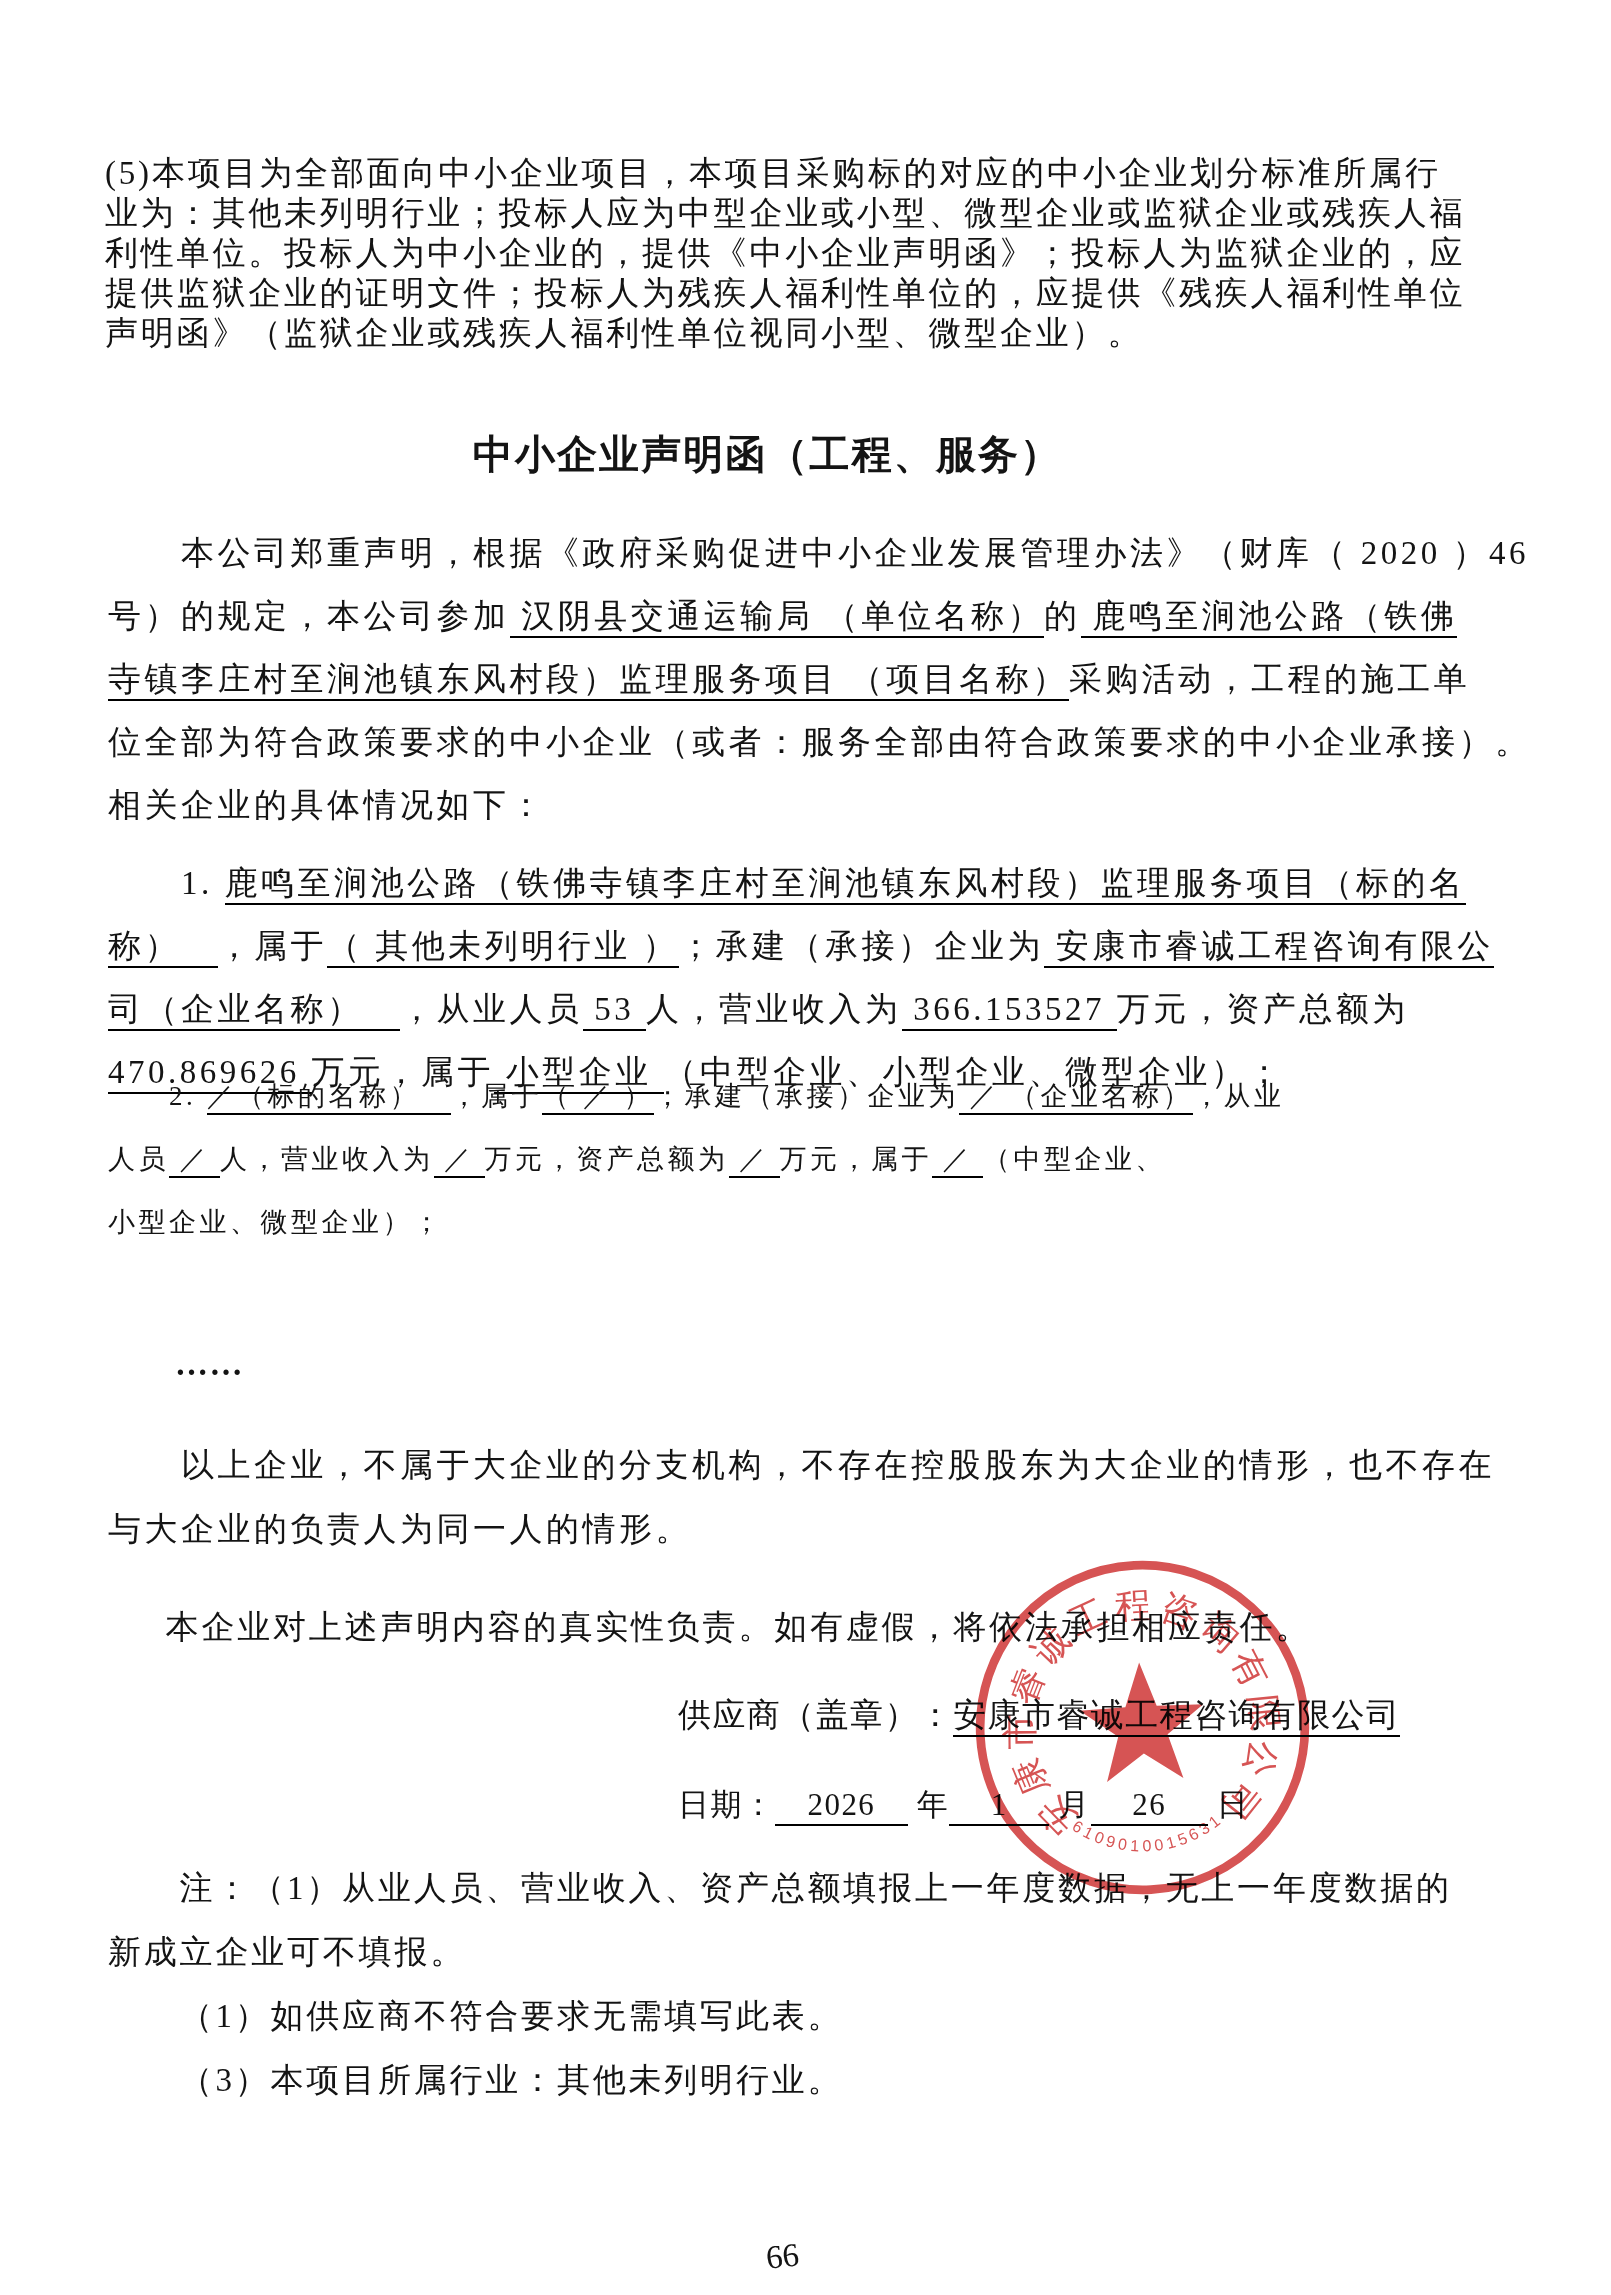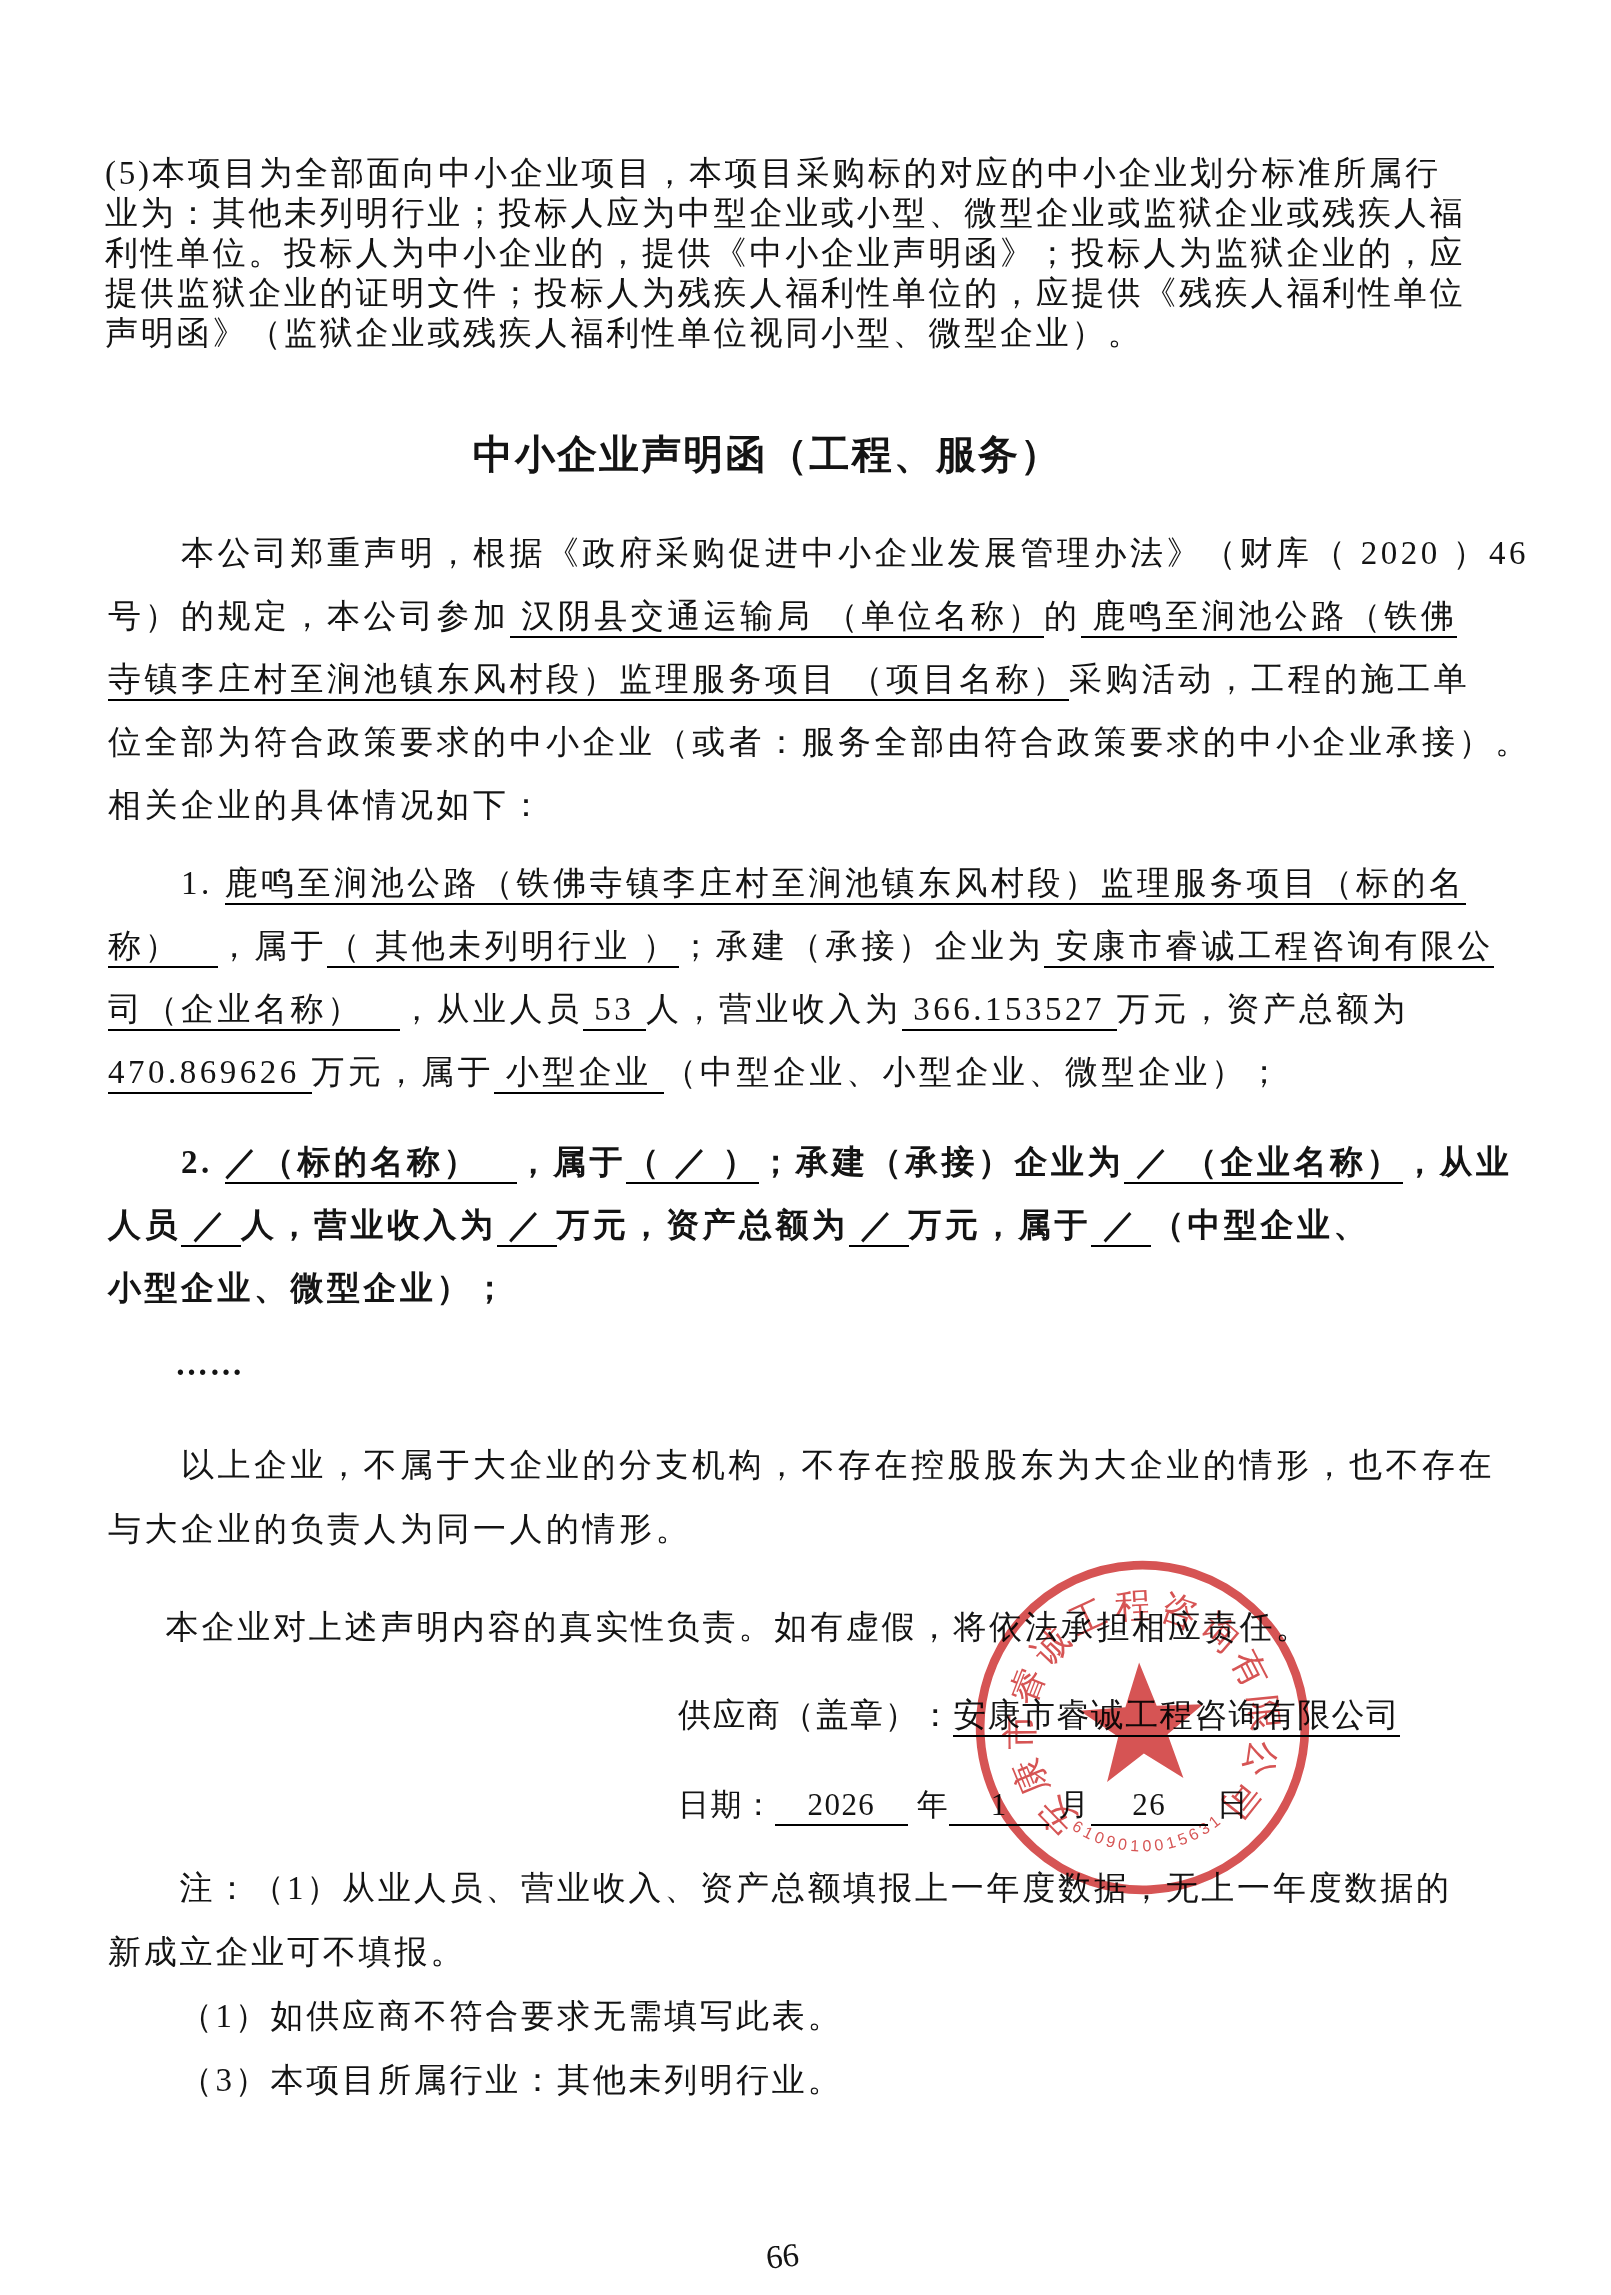--- a/index.html
+++ b/index.html
@@ -12,21 +12,21 @@
     color:#141414;
   }
   .block{position:absolute;}
   .line{white-space:pre;}
   .seg{}
   .useg{border-bottom:2.8px solid #000;padding-bottom:2px;}
   #para1{left:105px;top:153px;width:1416px;font-size:33px;line-height:40px;letter-spacing:2.8px;}
   #title{left:0px;top:427px;width:1611px;text-align:center;font-size:40px;font-weight:bold;letter-spacing:2.1px;transform:translateX(-38px);}
   #para2{left:108px;top:522px;width:1416px;font-size:33px;line-height:63px;letter-spacing:3.5px;}
   #item1{left:108px;top:852px;width:1416px;font-size:33px;line-height:63px;letter-spacing:3.5px;}
-  #item2{left:108px;top:1131px;width:1416px;font-size:33px;line-height:63px;letter-spacing:3.5px;font-weight:bold;}
+  #item2{left:108px;top:1065px;width:1416px;font-size:27px;line-height:63px;letter-spacing:3.5px;}
   #ellipsis{left:175px;top:1346px;font-size:33px;font-weight:bold;letter-spacing:1.4px;}
   #para3{left:108px;top:1433px;width:1416px;font-size:33px;line-height:64px;letter-spacing:3.5px;}
   #para4{left:94px;top:1595px;width:1416px;font-size:33px;line-height:64px;letter-spacing:2.8px;}
   #supplier{left:678px;top:1693px;font-size:33px;letter-spacing:1.4px;}
   #date{left:678px;top:1784px;font-size:31px;letter-spacing:1.4px;}
   #notes{left:108px;top:1856px;width:1436px;font-size:33px;line-height:64px;letter-spacing:2.8px;}
   #pagenum{left:766px;top:2238px;font-size:33px;transform:rotate(-6deg);}
   .stamp{
     position:absolute;
     left:969px;top:1554px;

